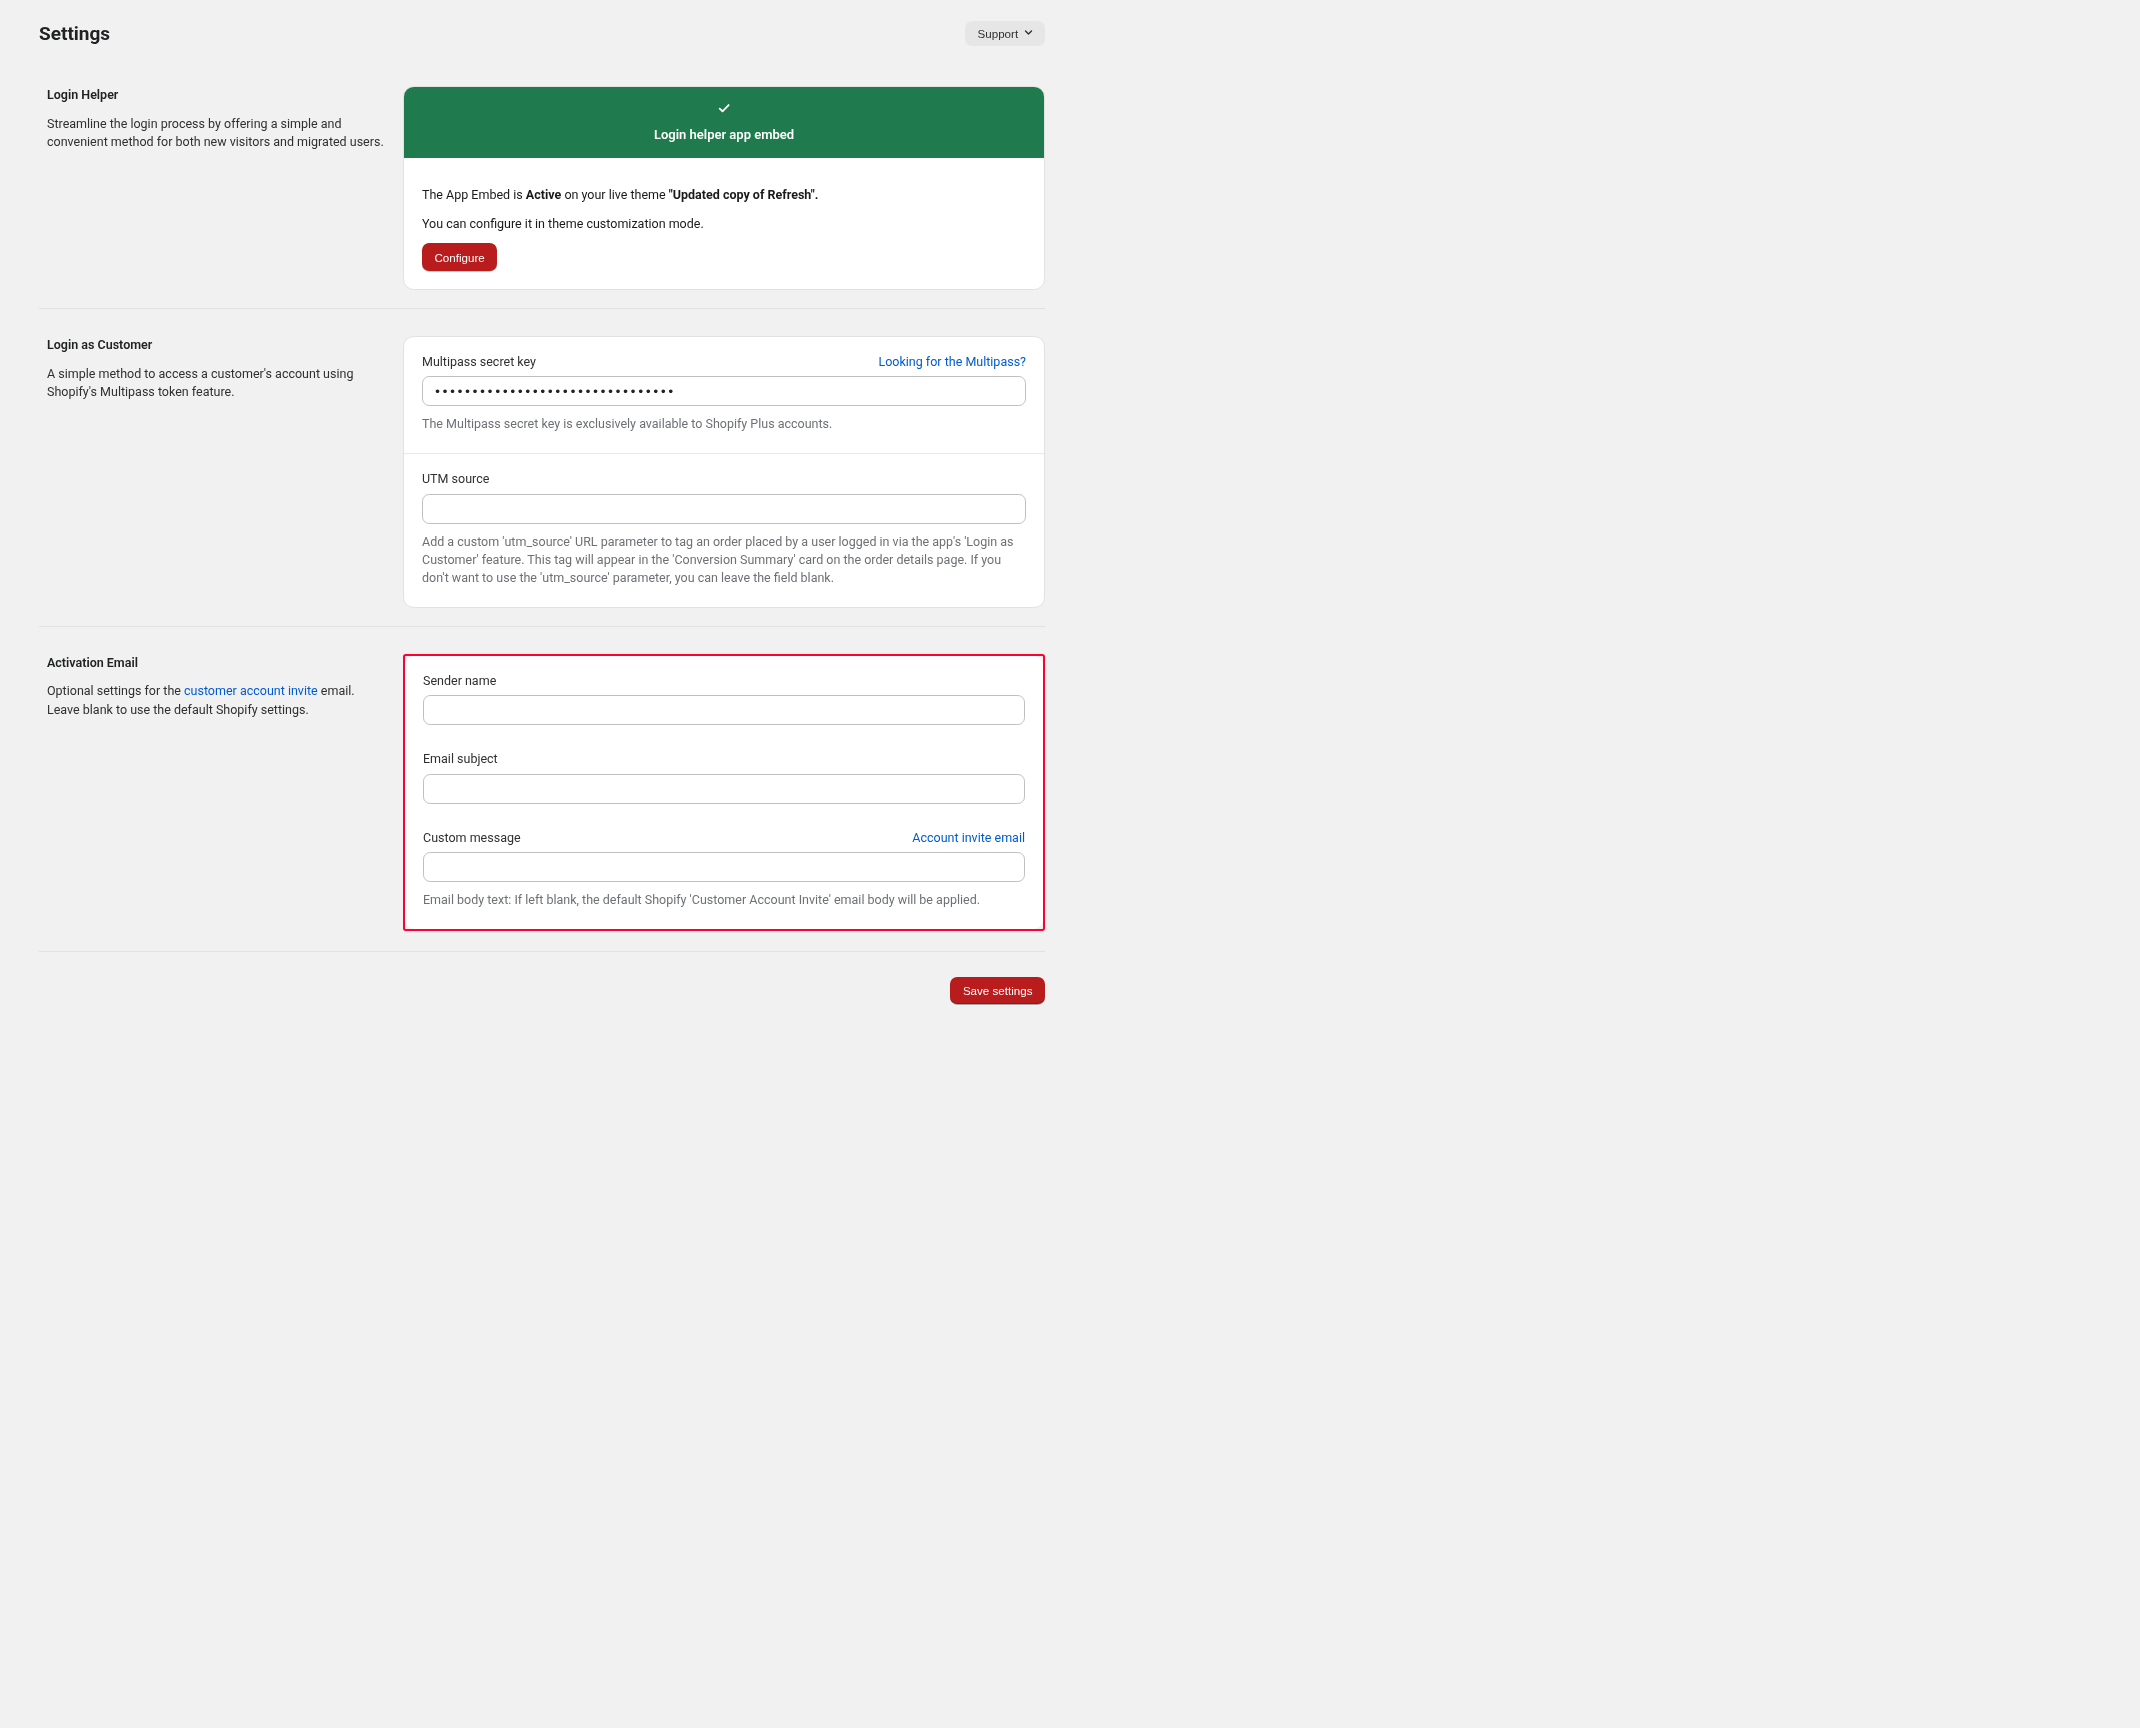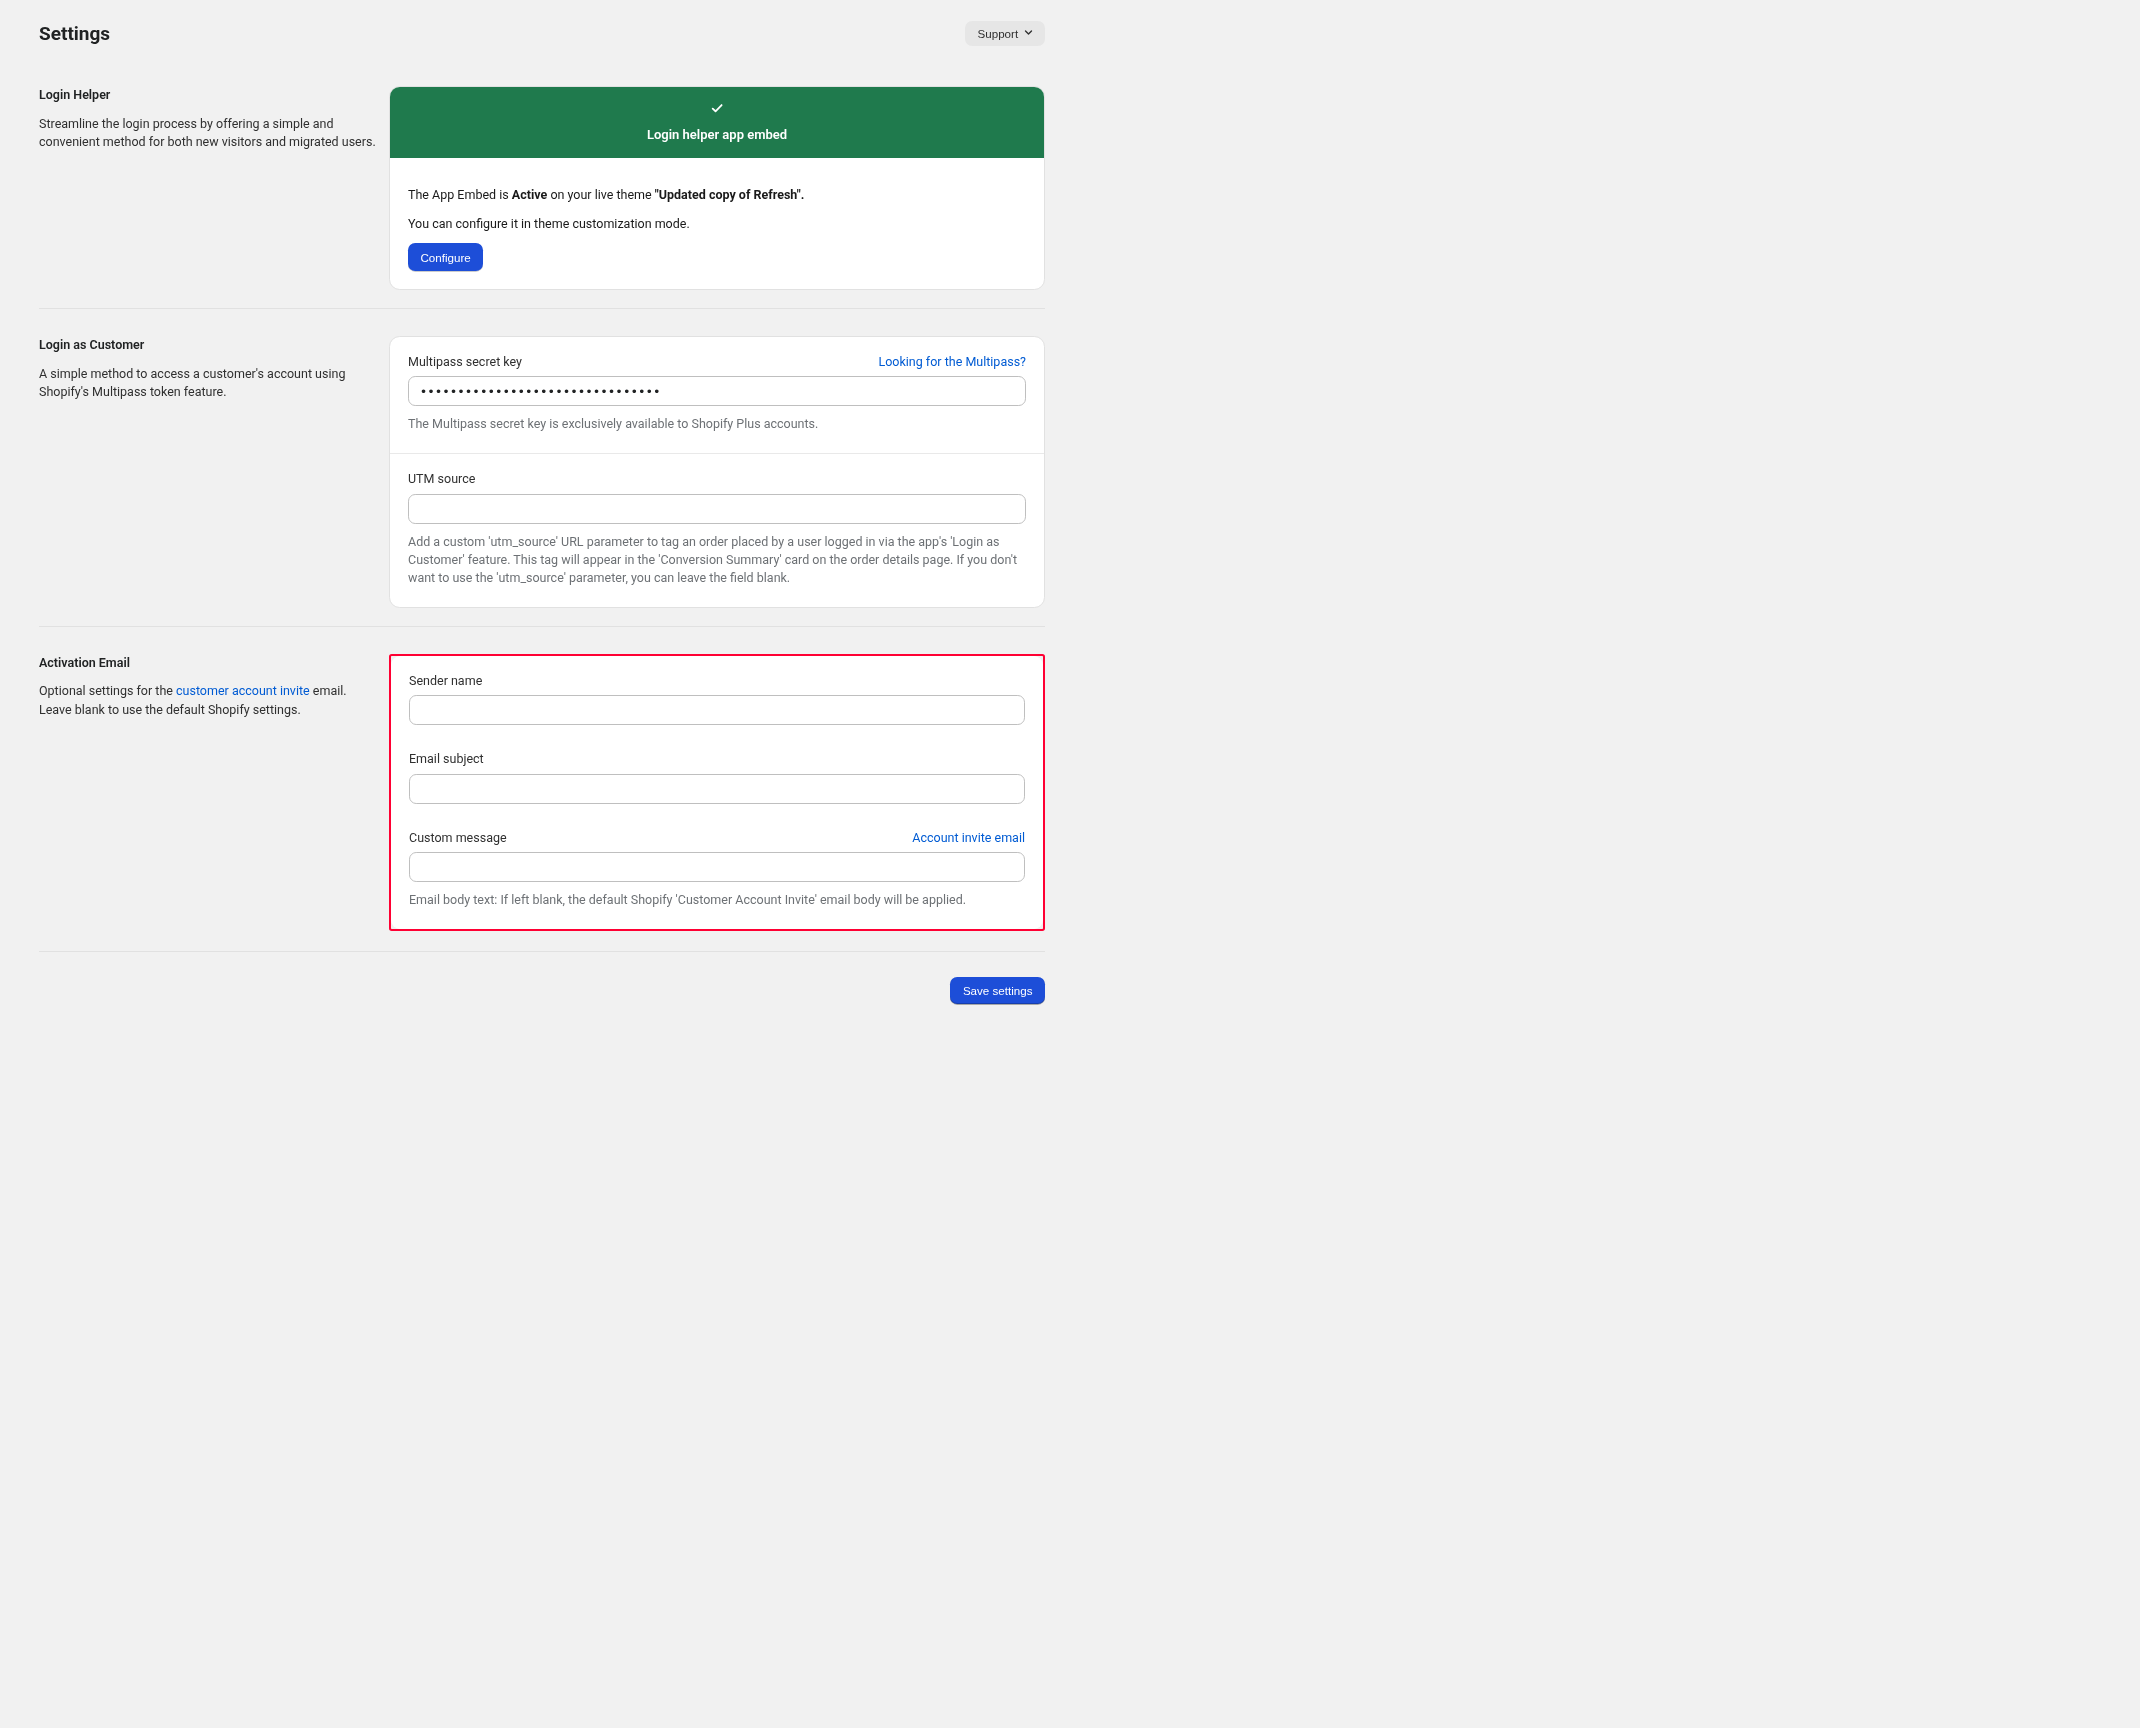--- a/index.html
+++ b/index.html
@@ -33,23 +33,24 @@
     font-weight: 500;
     color: #303030;
     display: inline-flex;
     align-items: center;
     gap: 5.4px;
     cursor: pointer;
   }
   .support-btn .chev { font-size: 9px; }
   .section {
     display: flex;
-    gap: 10px;
+    gap: 16px;
     align-items: flex-start;
     padding-top: 9px;
+    margin-left: 8px;
   }
   .section-divider {
     border: none;
     border-top: 0.9px solid #e1e1e1;
     margin: 18px 0;
   }
   .section-left {
     flex: 0 0 340px;
   }
   .section-left h2 {
@@ -85,21 +86,21 @@
   }
   .banner-header .check-icon {
     display: inline-flex;
     width: 16px; height: 16px;
     align-items: center;
     justify-content: center;
   }
   .card-body { padding: 28px 18px 18px 18px; }
   .card-body p { margin-bottom: 10.7px; font-size: 12.5px; color:#1a1a1a; }
   .btn-dark {
-    background: #1d4ed8;
+    background: #b91c1c;
     color: #fff;
     border: none;
     border-radius: 7.2px;
     padding: 7.2px 12.5px;
     font-size: 11.6px;
     font-weight: 500;
     cursor: pointer;
     box-shadow: 0 0.9px 0 rgba(0,0,0,0.2);
   }
   .btn-dark.save {

